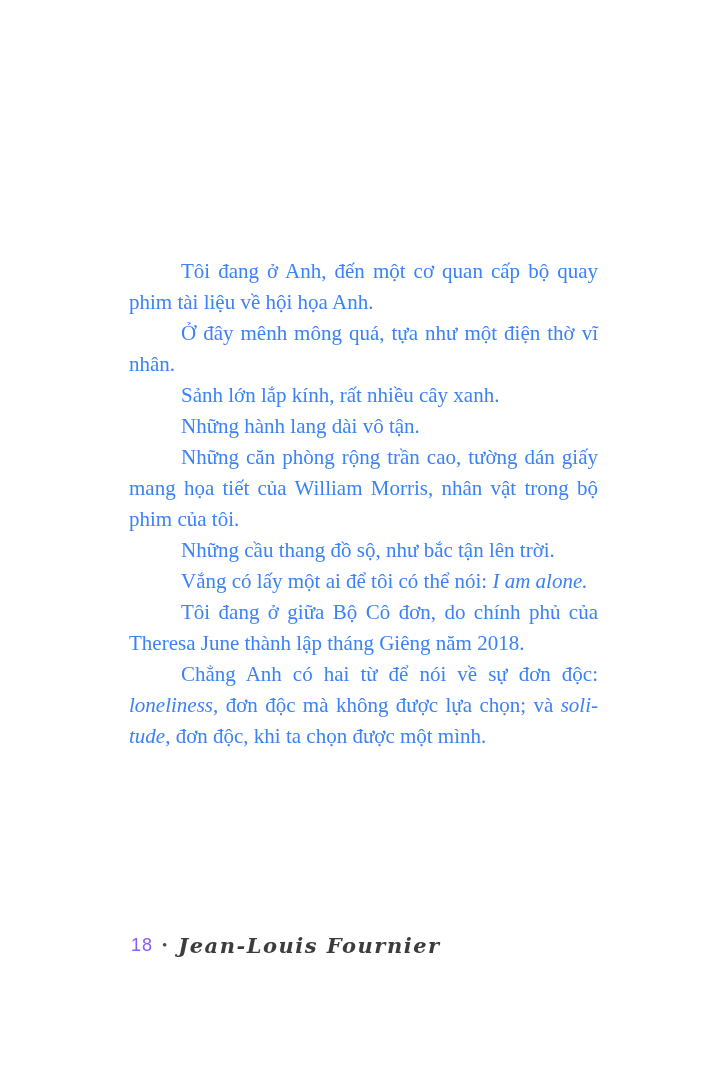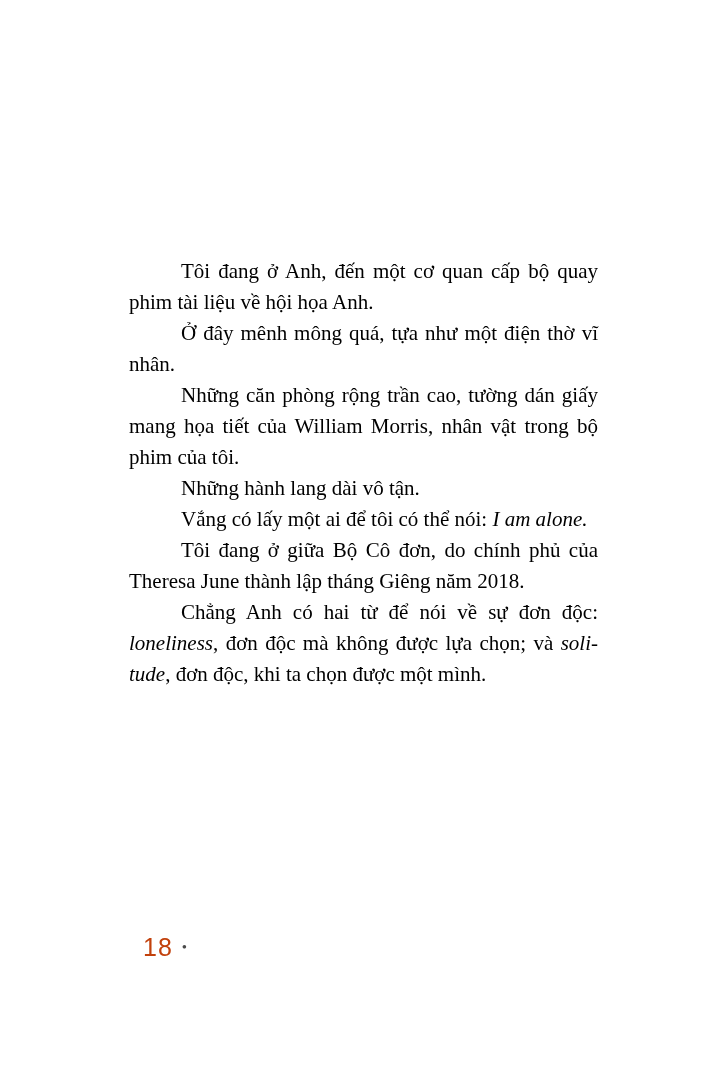--- a/index.html
+++ b/index.html
@@ -13,21 +13,21 @@
     height: 1066px;
     background: #ffffff;
     overflow: hidden;
     font-family: "Liberation Serif", serif;
   }
   .text-block {
     position: absolute;
     left: 129px;
     top: 256px;
     width: 469px;
-    color: #000000;
+    color: #3b82f6;
     font-size: 21px;
     line-height: 31px;
     text-align: justify;
     text-justify: inter-word;
   }
   .text-block p {
     margin: 0;
     text-indent: 52px;
   }
   .text-block em {
@@ -35,24 +35,23 @@
   .running-footer {
     position: absolute;
     left: 131px;
     top: 933px;
     display: flex;
     align-items: center;
     color: #4a4a4a;
   }
   .page-number {
     font-family: "Liberation Sans", sans-serif;
-    font-size: 25px;
-    color: #c2410c;
+    font-size: 18px;
+    color: #8b5cf6;
     letter-spacing: 1px;
-    margin-left: 12px;
   }
   .footer-bullet {
     font-size: 15px;
     color: #4a4a4a;
     margin: 0 11px 0 9px;
   }
   .footer-author {
     font-family: "DejaVu Serif", serif;
     font-style: italic;
     font-weight: 600;
@@ -62,25 +61,28 @@
   }
 </style>
 </head>
 <body>
 
 <div class="book-page">
 
   <main class="text-block">
       <p><span>Tôi đang ở Anh, đến một cơ quan cấp bộ quay phim tài liệu về hội họa Anh.</span></p>
       <p><span>Ở đây mênh mông quá, tựa như một điện thờ vĩ nhân.</span></p>
+      <p><span>Sảnh lớn lắp kính, rất nhiều cây xanh.</span></p>
+      <p><span>Những hành lang dài vô tận.</span></p>
       <p><span>Những căn phòng rộng trần cao, tường dán giấy mang họa tiết của William Morris, nhân vật trong bộ phim của tôi.</span></p>
-      <p><span>Những hành lang dài vô tận.</span></p>
+      <p><span>Những cầu thang đồ sộ, như bắc tận lên trời.</span></p>
       <p><span>Vắng có lấy một ai để tôi có thể nói: </span><em>I am alone.</em></p>
       <p><span>Tôi đang ở giữa Bộ Cô đơn, do chính phủ của Theresa June thành lập tháng Giêng năm 2018.</span></p>
       <p><span>Chẳng Anh có hai từ để nói về sự đơn độc: </span><em>loneliness</em><span>, đơn độc mà không được lựa chọn; và </span><em>soli­tude</em><span>, đơn độc, khi ta chọn được một mình.</span></p>
     </main>
 
   <footer class="running-footer">
     <span class="page-number">18</span>
     <span class="footer-bullet">•</span>
+    <span class="footer-author">Jean-Louis Fournier</span>
   </footer>
 
 </div>
 
 </body></html>

